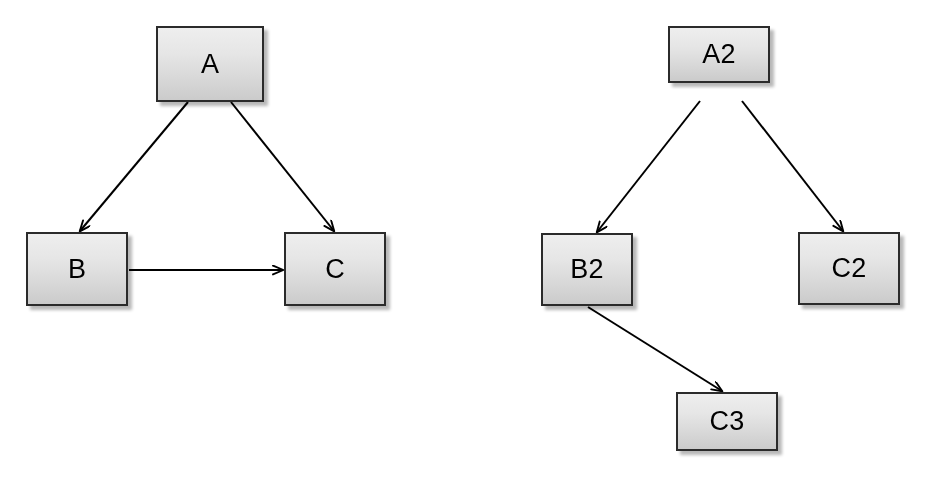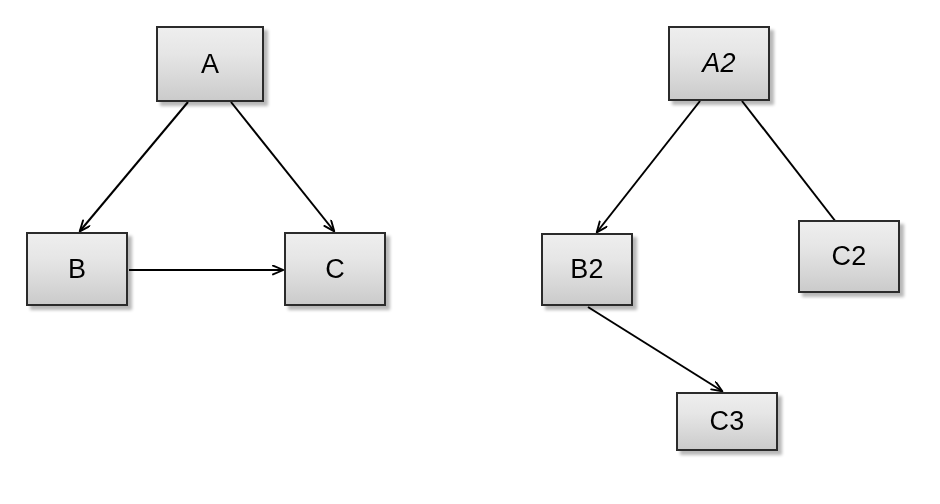--- a/index.html
+++ b/index.html
@@ -70,27 +70,27 @@
   <div id="nodes-group">
       <div class="node" style="left: 156px; top: 26px; width: 108px; height: 76px;">
         <span class="node-label">A</span>
       </div>
       <div class="node" style="left: 26px; top: 232px; width: 102px; height: 74px;">
         <span class="node-label">B</span>
       </div>
       <div class="node" style="left: 284px; top: 232px; width: 102px; height: 74px;">
         <span class="node-label">C</span>
       </div>
-      <div class="node" style="left: 668px; top: 26px; width: 102px; height: 75px; font-style: italic;">
+      <div class="node" style="left: 668px; top: 26px; width: 102px; height: 57px;">
         <span class="node-label">A2</span>
       </div>
       <div class="node" style="left: 541px; top: 233px; width: 92px; height: 73px;">
         <span class="node-label">B2</span>
       </div>
-      <div class="node" style="left: 798px; top: 220px; width: 102px; height: 73px;">
+      <div class="node" style="left: 798px; top: 232px; width: 102px; height: 73px;">
         <span class="node-label">C2</span>
       </div>
       <div class="node" style="left: 676px; top: 392px; width: 102px; height: 59px;">
         <span class="node-label">C3</span>
       </div>
     </div>
 
 </div>
 
 </body></html>

